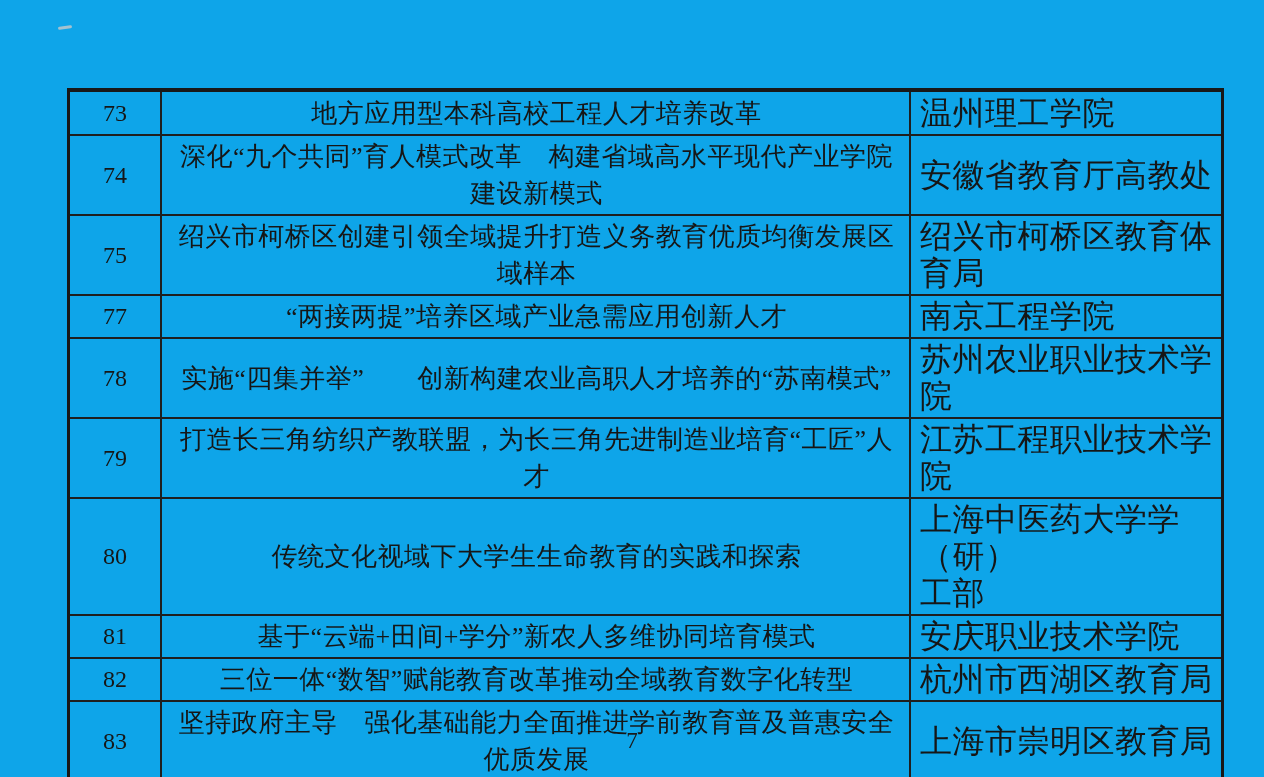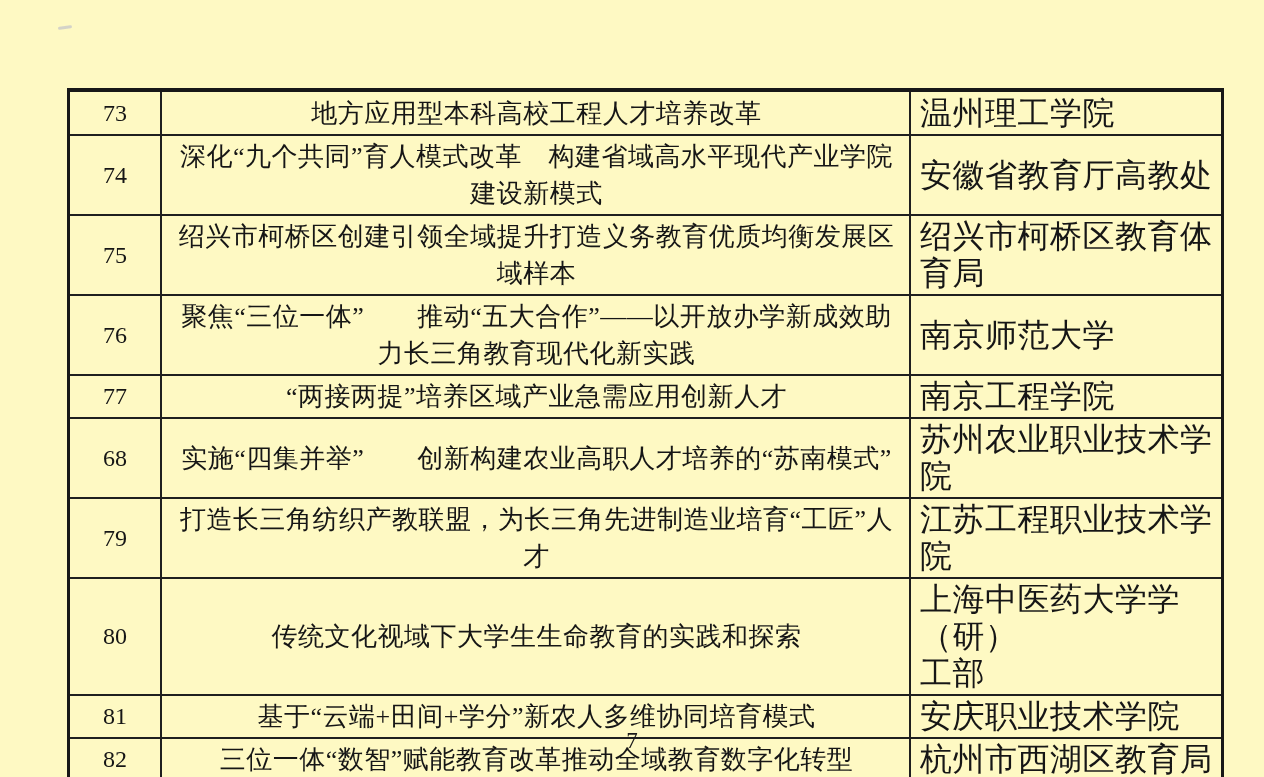--- a/index.html
+++ b/index.html
@@ -4,21 +4,21 @@
 <style>
   html, body {
     margin: 0;
     padding: 0;
     background: #e8e8e8;
   }
   .page {
     position: relative;
     width: 1264px;
     height: 777px;
-    background: #fef9c3;
+    background: #0ea5e9;
     overflow: hidden;
     font-family: "Liberation Serif", "DejaVu Serif", serif;
     color: #161616;
   }
   
   .artifact {
     position: absolute;
     left: 58px;
     top: 26px;
     width: 14px;
@@ -102,32 +102,27 @@
       <tr class="h75">
         <td class="no">74</td>
         <td class="title">深化“九个共同”育人模式改革　构建省域高水平现代产业学院建设新模式</td>
         <td class="org">安徽省教育厅高教处</td>
       </tr>
       <tr class="h76">
         <td class="no">75</td>
         <td class="title">绍兴市柯桥区创建引领全域提升打造义务教育优质均衡发展区域样本</td>
         <td class="org">绍兴市柯桥区教育体育局</td>
       </tr>
-      <tr class="h74">
-        <td class="no">76</td>
-        <td class="title">聚焦“三位一体”　　推动“五大合作”——以开放办学新成效助力长三角教育现代化新实践</td>
-        <td class="org">南京师范大学</td>
-      </tr>
       <tr class="h42">
         <td class="no">77</td>
         <td class="title">“两接两提”培养区域产业急需应用创新人才</td>
         <td class="org">南京工程学院</td>
       </tr>
       <tr class="h41">
-        <td class="no">68</td>
+        <td class="no">78</td>
         <td class="title">实施“四集并举”　　创新构建农业高职人才培养的“苏南模式”</td>
         <td class="org">苏州农业职业技术学院</td>
       </tr>
       <tr class="h38">
         <td class="no">79</td>
         <td class="title">打造长三角纺织产教联盟，为长三角先进制造业培育“工匠”人才</td>
         <td class="org">江苏工程职业技术学院</td>
       </tr>
       <tr class="h70">
         <td class="no">80</td>

